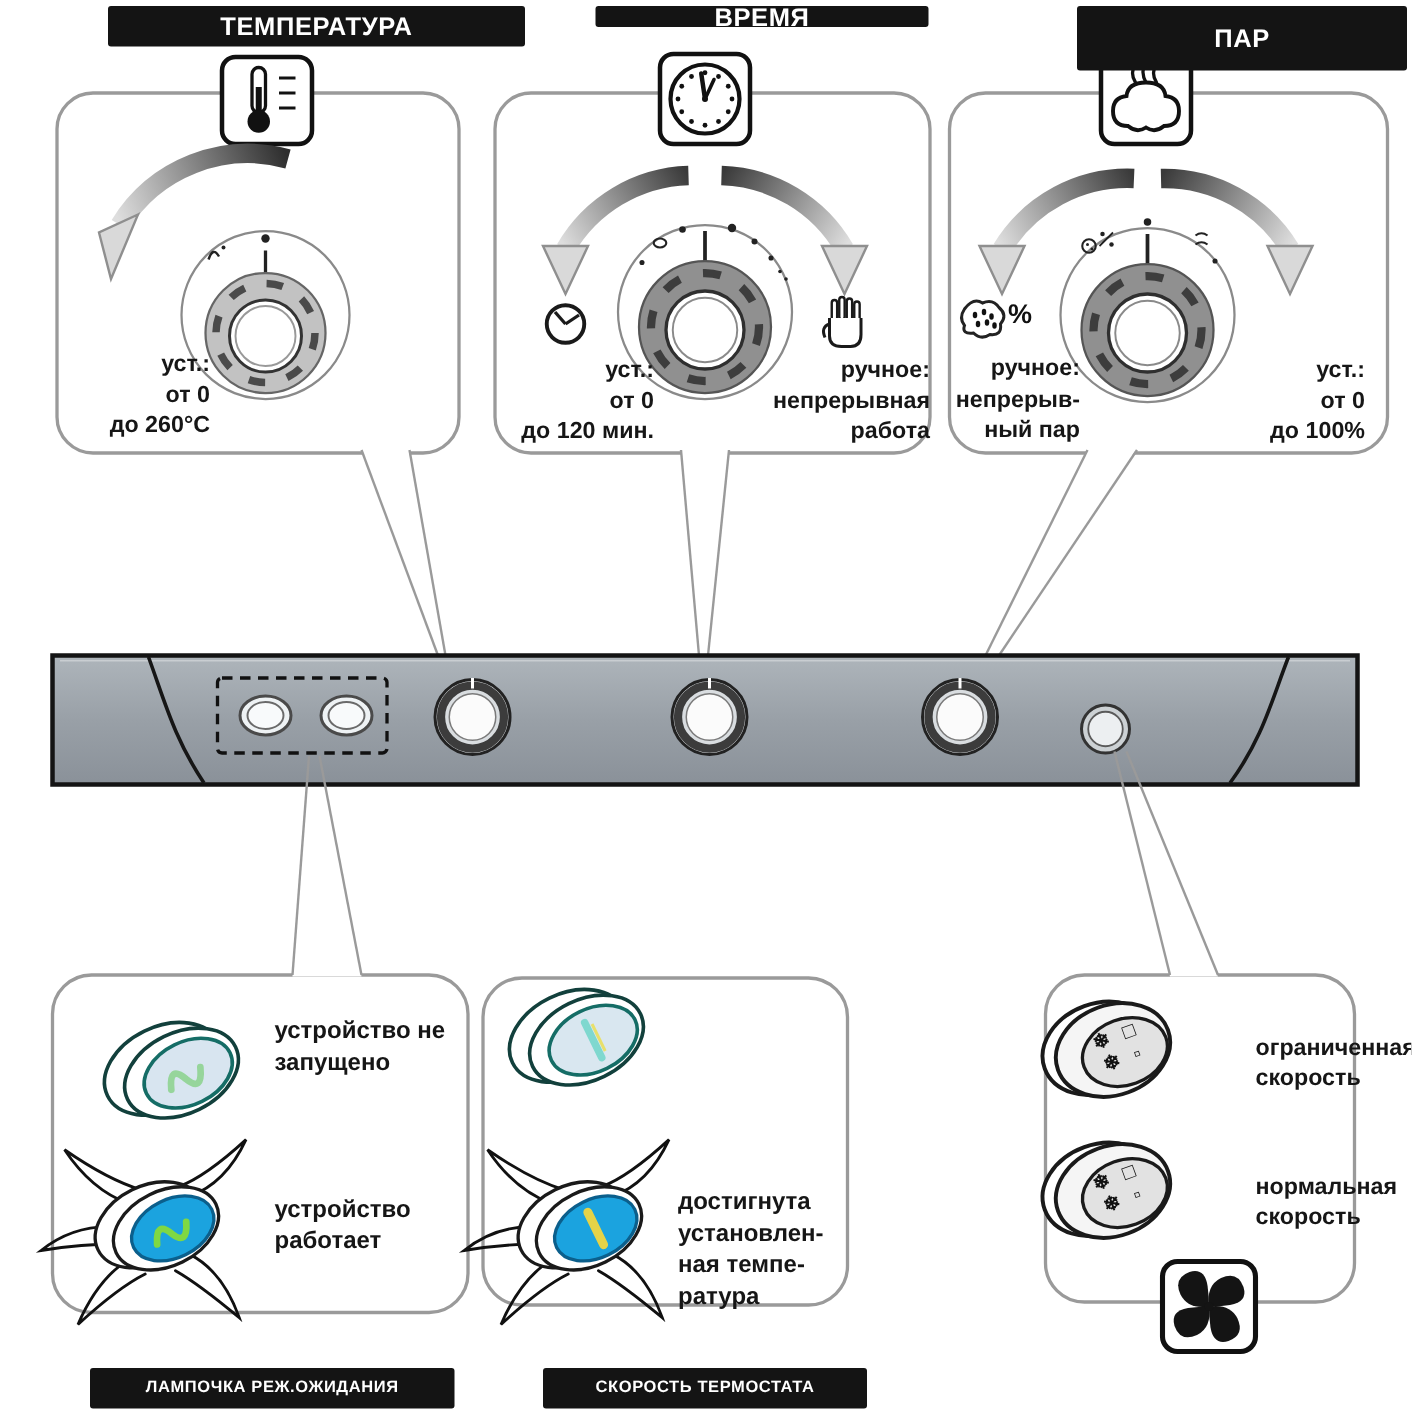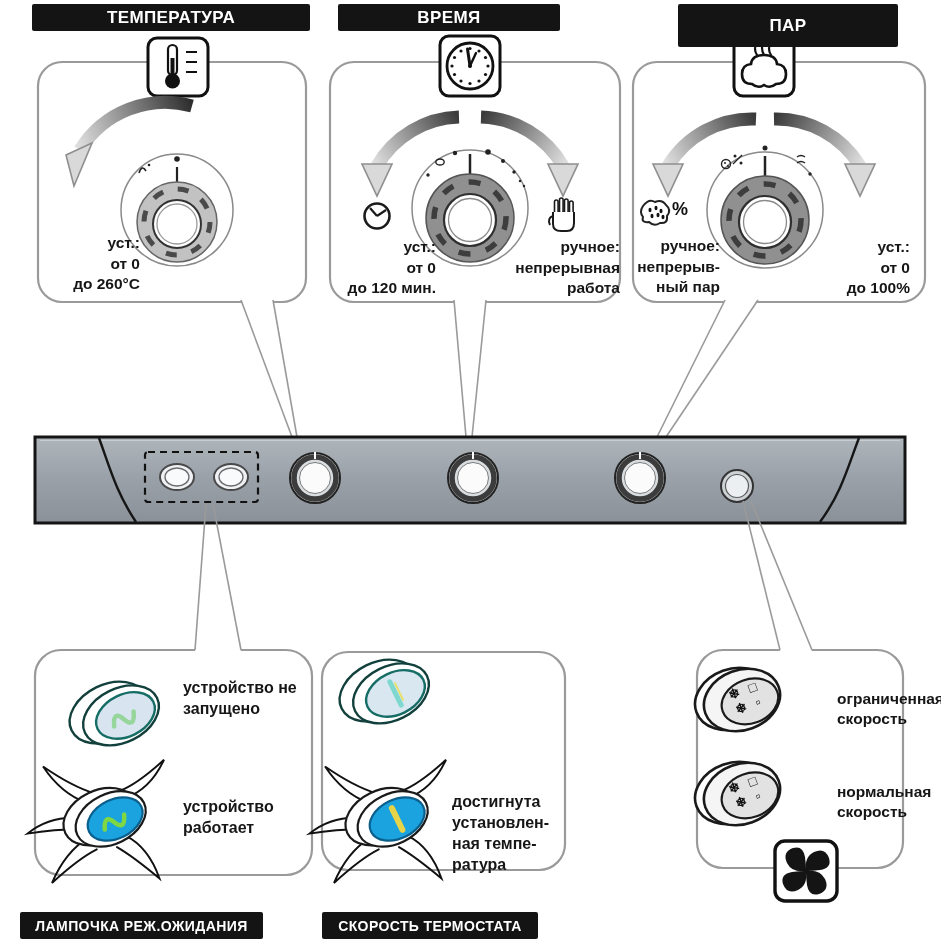--- a/index.html
+++ b/index.html
@@ -1,22 +1,22 @@
 <!DOCTYPE html>
 <html><head>
 <meta charset="utf-8">
 <style>
   html,body{margin:0;padding:0;background:#fff;}
   #stage{position:relative;width:941px;height:941px;background:#fff;overflow:hidden;
          font-family:"Liberation Sans",sans-serif;}
   #gfx{position:absolute;left:0;top:0;z-index:1;}
   .bar{position:absolute;z-index:3;background:#141414;color:#fff;display:flex;
        align-items:center;justify-content:center;font:700 17px/1 "Liberation Sans",sans-serif;
-       letter-spacing:.4px;border-radius:2px;}
-  .bar.small{font-size:14px;text-align:right;}
+       letter-spacing:.4px;border-radius:2px;margin-left:40px;}
+  .bar.small{font-size:11px;text-align:right;}
   .rng{position:absolute;z-index:3;color:#161616;font:700 15.5px/20.5px "Liberation Sans",sans-serif;
        text-align:right;white-space:pre-line;}
   .ann{position:absolute;z-index:3;color:#161616;font:700 16px/21px "Liberation Sans",sans-serif;
        text-align:left;white-space:pre-line;}
   .ann.f{font-size:15.5px;line-height:20px;margin-left:48px;}
   .pct{position:absolute;z-index:3;color:#111;font:700 18px/18px "Liberation Sans",sans-serif;}
   .glyphs{position:absolute;z-index:3;color:#111;font:700 13.5px/16px "Liberation Sans",sans-serif;
           letter-spacing:3px;text-align:center;white-space:pre-line;transform:rotate(-20deg);}
 </style>
 </head>
@@ -296,21 +296,21 @@
       <path d="M0,0 Q-14,2 -19,-8 Q-24,-19 -13,-23 Q-3,-26 -1,-14 Q0,-7 0,0 Z"></path>
       <path transform="rotate(90)" d="M0,0 Q-14,2 -19,-8 Q-24,-19 -13,-23 Q-3,-26 -1,-14 Q0,-7 0,0 Z"></path>
       <path transform="rotate(180)" d="M0,0 Q-14,2 -19,-8 Q-24,-19 -13,-23 Q-3,-26 -1,-14 Q0,-7 0,0 Z"></path>
       <path transform="rotate(270)" d="M0,0 Q-14,2 -19,-8 Q-24,-19 -13,-23 Q-3,-26 -1,-14 Q0,-7 0,0 Z"></path>
       <circle r="3"></circle>
     </g>
   </g>
 </svg>
 
   <div class="bar" style="left:32px;top:4px;width:278px;height:27px">ТЕМПЕРАТУРА</div>
-  <div class="bar" style="left:338px;top:4px;width:222px;height:27px">ВРЕМЯ</div>
+  <div class="bar" style="left:357px;top:4px;width:222px;height:14px">ВРЕМЯ</div>
   <div class="bar" style="left:678px;top:4px;width:220px;height:43px">ПАР</div>
 
   <div class="rng" style="left:36px;top:233px;width:104px">уст.:
 от 0
 до 260°C</div>
   <div class="rng" style="left:332px;top:237px;width:104px">уст.:
 от 0
 до 120 мин.</div>
   <div class="rng" style="left:498px;top:237px;width:122px">ручное:
 непрерывная

